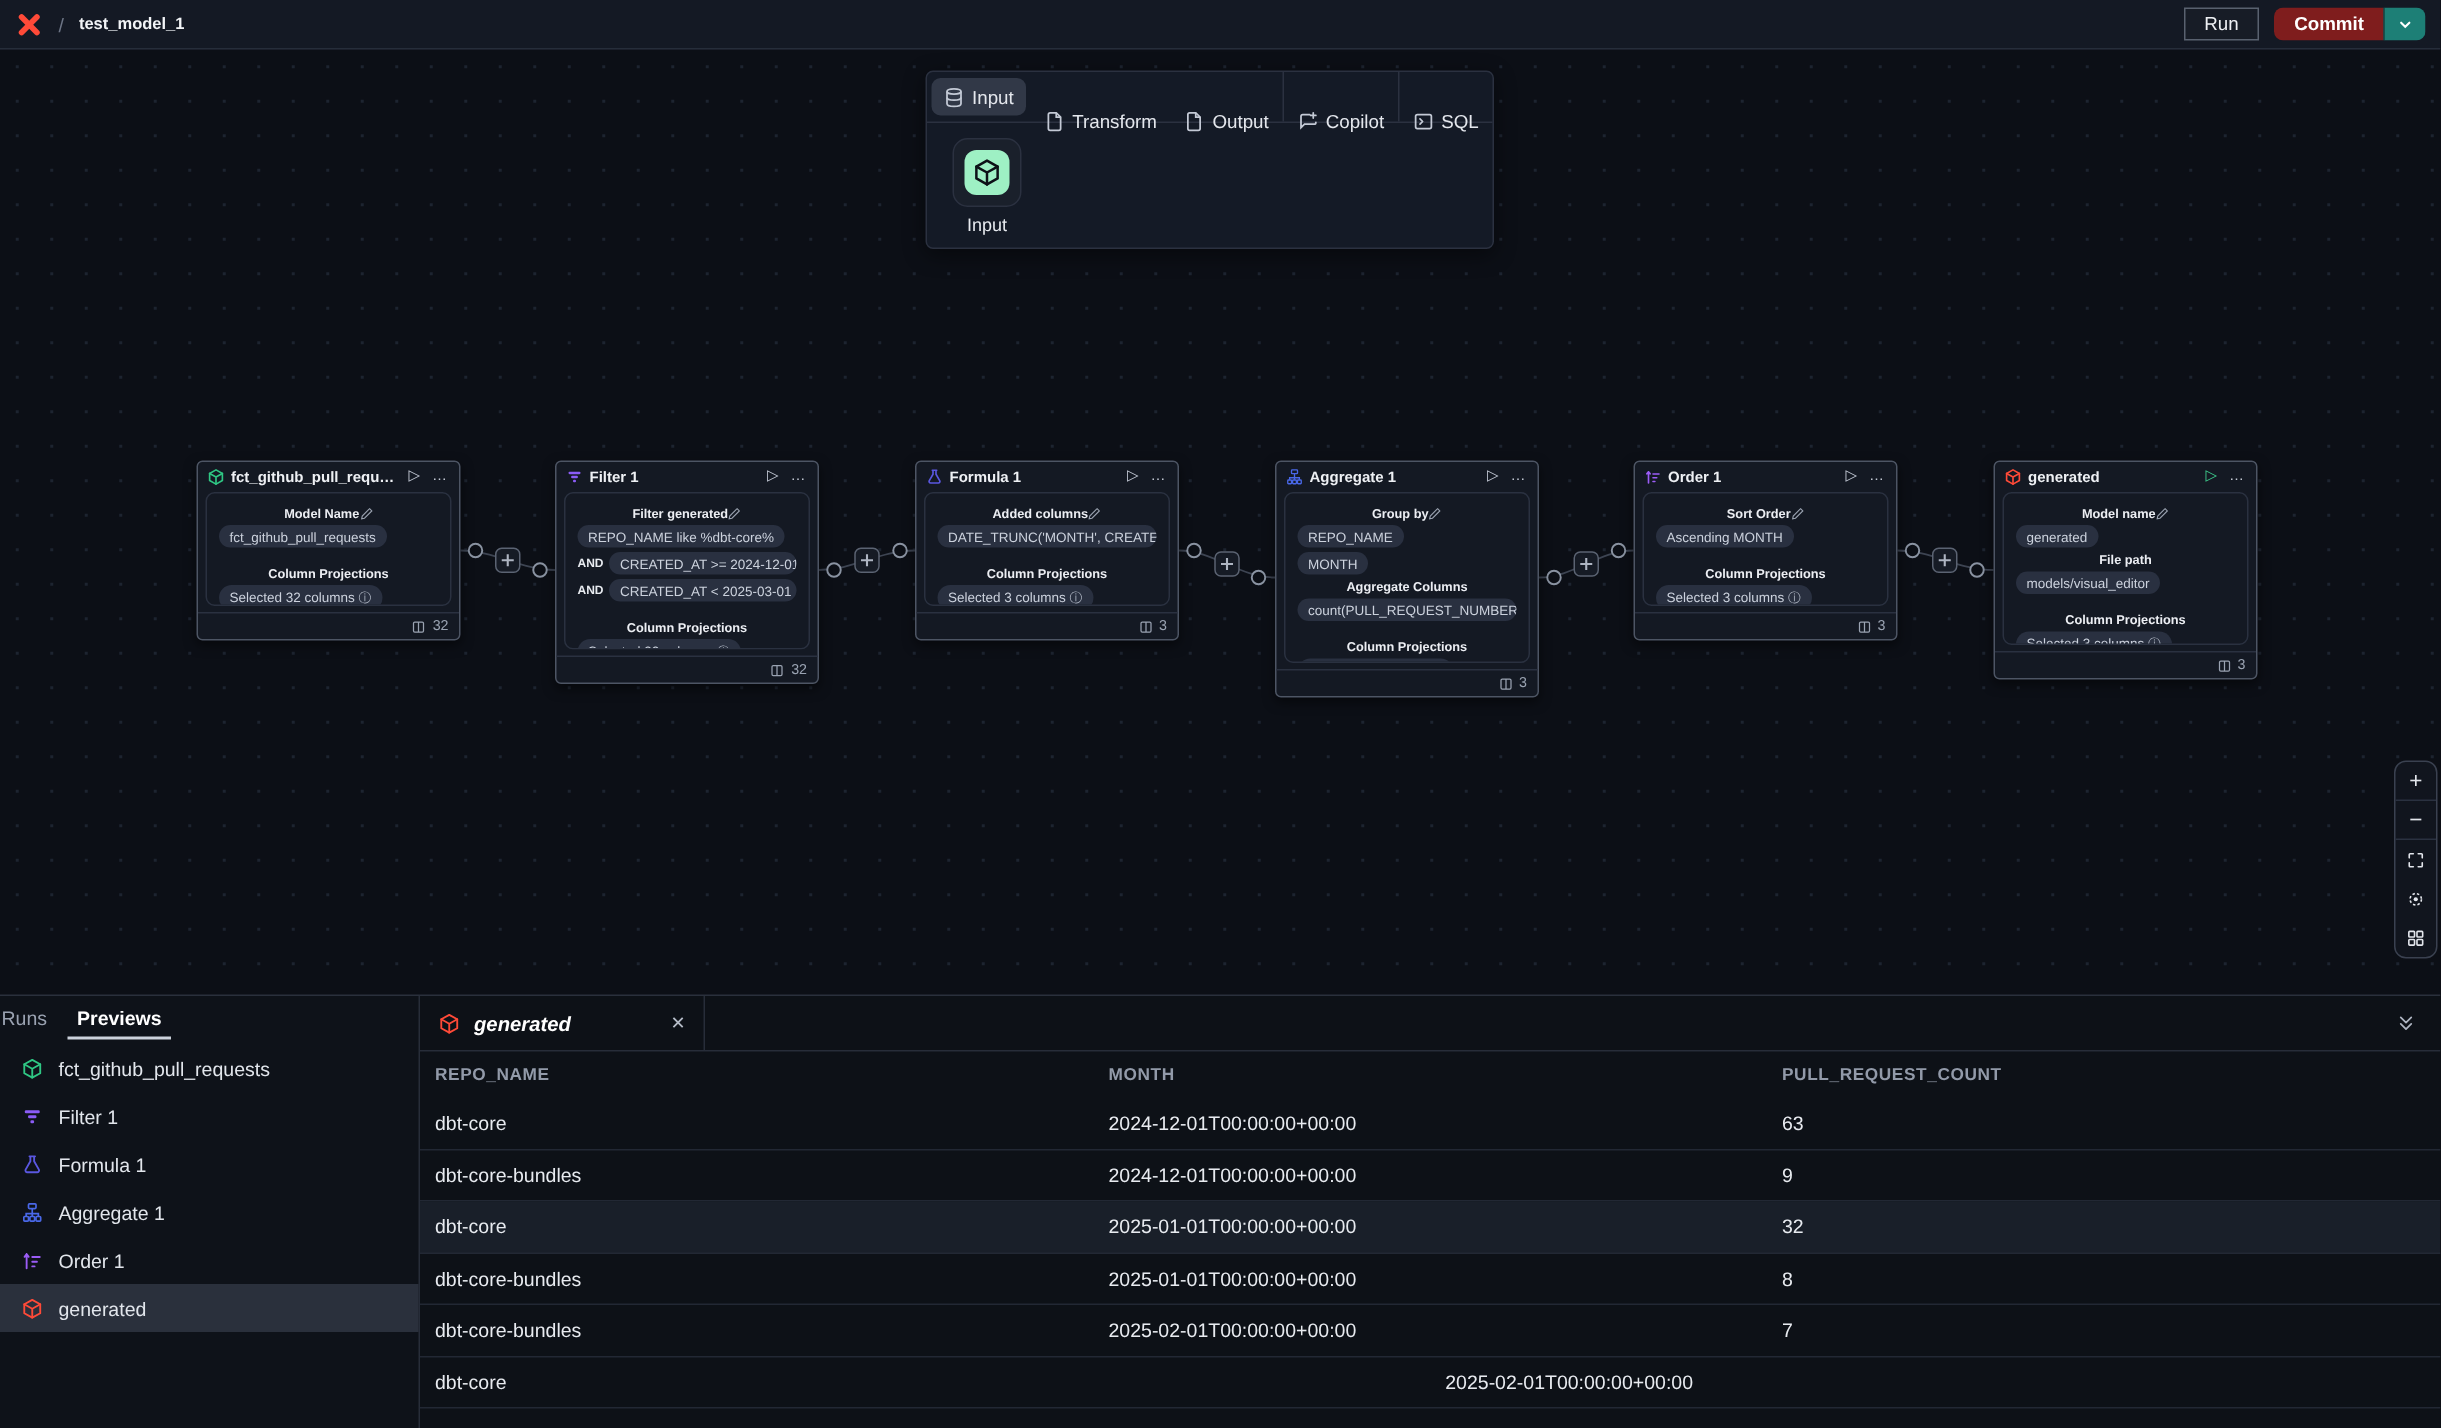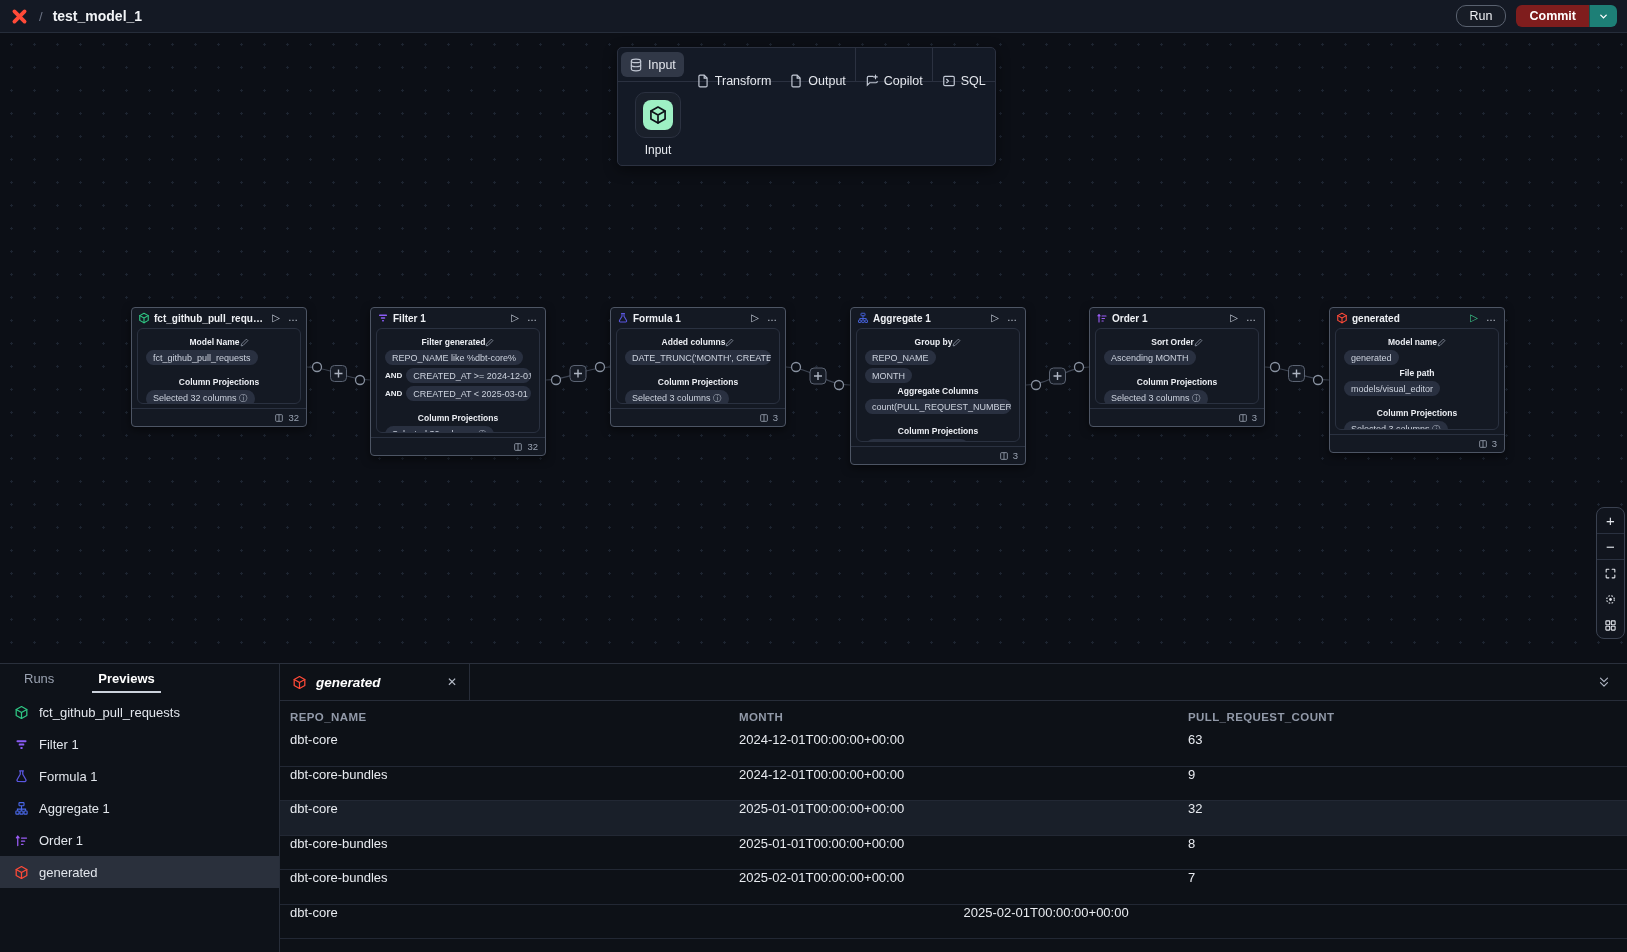--- a/index.html
+++ b/index.html
@@ -9,23 +9,23 @@
     font-family:"Liberation Sans", sans-serif;
     position:relative;
   }
   svg { display:block; }
 
   
   .topbar { position:absolute; top:0; left:0; right:0; height:33px; background:#141924;
     border-bottom:1px solid #262d3a; display:flex; align-items:center; padding:0 10px; gap:10px; z-index:30; }
   .logo { width:19px; height:19px; }
   .crumb-sep { color:#6d7586; font-size:13px; }
-  .doc-title { font-size:14px; font-weight:700; color:#f2f4f7; }
+  .doc-title { font-size:11px; font-weight:700; color:#f2f4f7; }
   .topbar-spacer { flex:1; }
-  .btn-run { background:#171c26; border:1px solid #59616f; color:#eef0f4; border-radius:10px;
+  .btn-run { background:#171c26; border:1px solid #59616f; color:#eef0f4; border-radius:0;
     padding:3px 13px; font-size:12.5px; cursor:pointer; }
   .commit-group { display:flex; border-radius:6px; overflow:hidden; }
   .btn-commit { background:#7f1d1d; color:#fff; font-weight:700; font-size:12.5px; padding:4px 13px; border:none; cursor:pointer; }
   .btn-commit-arrow { background:#1d7f76; border:none; border-left:1px solid rgba(10,14,20,.4);
     color:#fff; padding:0 8px; display:flex; align-items:center; cursor:pointer; }
 
   
   .canvas { position:absolute; top:33px; left:0; width:1627px; height:630px; background:#0c0f16;
     background-image:radial-gradient(circle, #1d2430 1px, transparent 1.3px);
     background-size:23px 23px; overflow:hidden; }
@@ -71,36 +71,36 @@
   .zoom-panel { position:absolute; left:1596px; top:474px; width:29px; background:#11151e;
     border:1px solid #3a4150; border-radius:8px; display:flex; flex-direction:column; z-index:10; }
   .zbtn { height:26px; display:flex; align-items:center; justify-content:center; color:#e3e6ec; cursor:pointer; }
   .zbtn.bline { border-bottom:1px solid #2a3140; }
   .zbtn .zglyph { font-size:15px; line-height:15px; }
 
   
   .bottom { position:absolute; left:0; bottom:0; width:1627px; height:289px; background:#0d1117;
     border-top:1px solid #2a303c; display:flex; z-index:20; }
   .sidebar { width:280px; flex:none; border-right:1px solid #272d39; background:#0e1219; }
-  .sb-tabs { height:28px; display:flex; gap:44px; padding:0 24px; align-items:center; }
+  .sb-tabs { height:28px; display:flex; gap:20px; padding:0 1px; align-items:center; }
   .sb-tab { font-size:13px; color:#9aa2b1; position:relative; cursor:pointer; }
   .sb-tab.active { color:#ffffff; font-weight:700; }
   .sb-tab.active::after { content:""; position:absolute; left:-6px; right:-6px; bottom:-7px; height:2px; background:#ccd2dc; }
   .sb-items { padding-top:4px; }
   .sb-item { height:32px; display:flex; align-items:center; gap:10px; padding:0 14px; font-size:13px; color:#e2e6ec; cursor:pointer; }
   .sb-item.selected { background:#2a303c; }
   .preview { flex:1; display:flex; flex-direction:column; min-width:0; }
   .pv-strip { height:37px; border-bottom:1px solid #272d39; display:flex; align-items:center; position:relative; }
   .pv-tab { height:100%; width:190px; display:flex; align-items:center; gap:9px; padding:0 12px;
     border-right:1px solid #272d39; cursor:pointer; }
   .pv-tab-label { font-size:13.5px; font-style:italic; font-weight:700; color:#fff; flex:1; }
   .pv-close { color:#b6bdc9; font-size:12px; font-style:normal; cursor:pointer; }
   .pv-collapse { position:absolute; right:16px; top:50%; transform:translateY(-50%); color:#aeb5c2; cursor:pointer; }
   .pv-head { display:flex; height:31px; align-items:center; color:#929aa9; font-size:11.5px; font-weight:700; letter-spacing:.4px; }
-  .pv-row { display:flex; height:34.5px; border-bottom:1px solid #222834; font-size:13px; color:#e8ebf0; }
+  .pv-row { display:flex; height:34.5px; align-items:center; border-bottom:1px solid #222834; font-size:13px; color:#e8ebf0; }
   .pv-row.hl { background:#191f29; }
   .cell { flex:1; padding-left:10px; white-space:nowrap; overflow:hidden; }
 
   .c-green  { color:#2fc784; }
   .c-red    { color:#ff4a38; }
   .c-purple { color:#8b5cf6; }
   .c-violet { color:#5a57e0; }
   .c-blue   { color:#4968e8; }
   .c-orchid { color:#9b5cf6; }
 </style>

